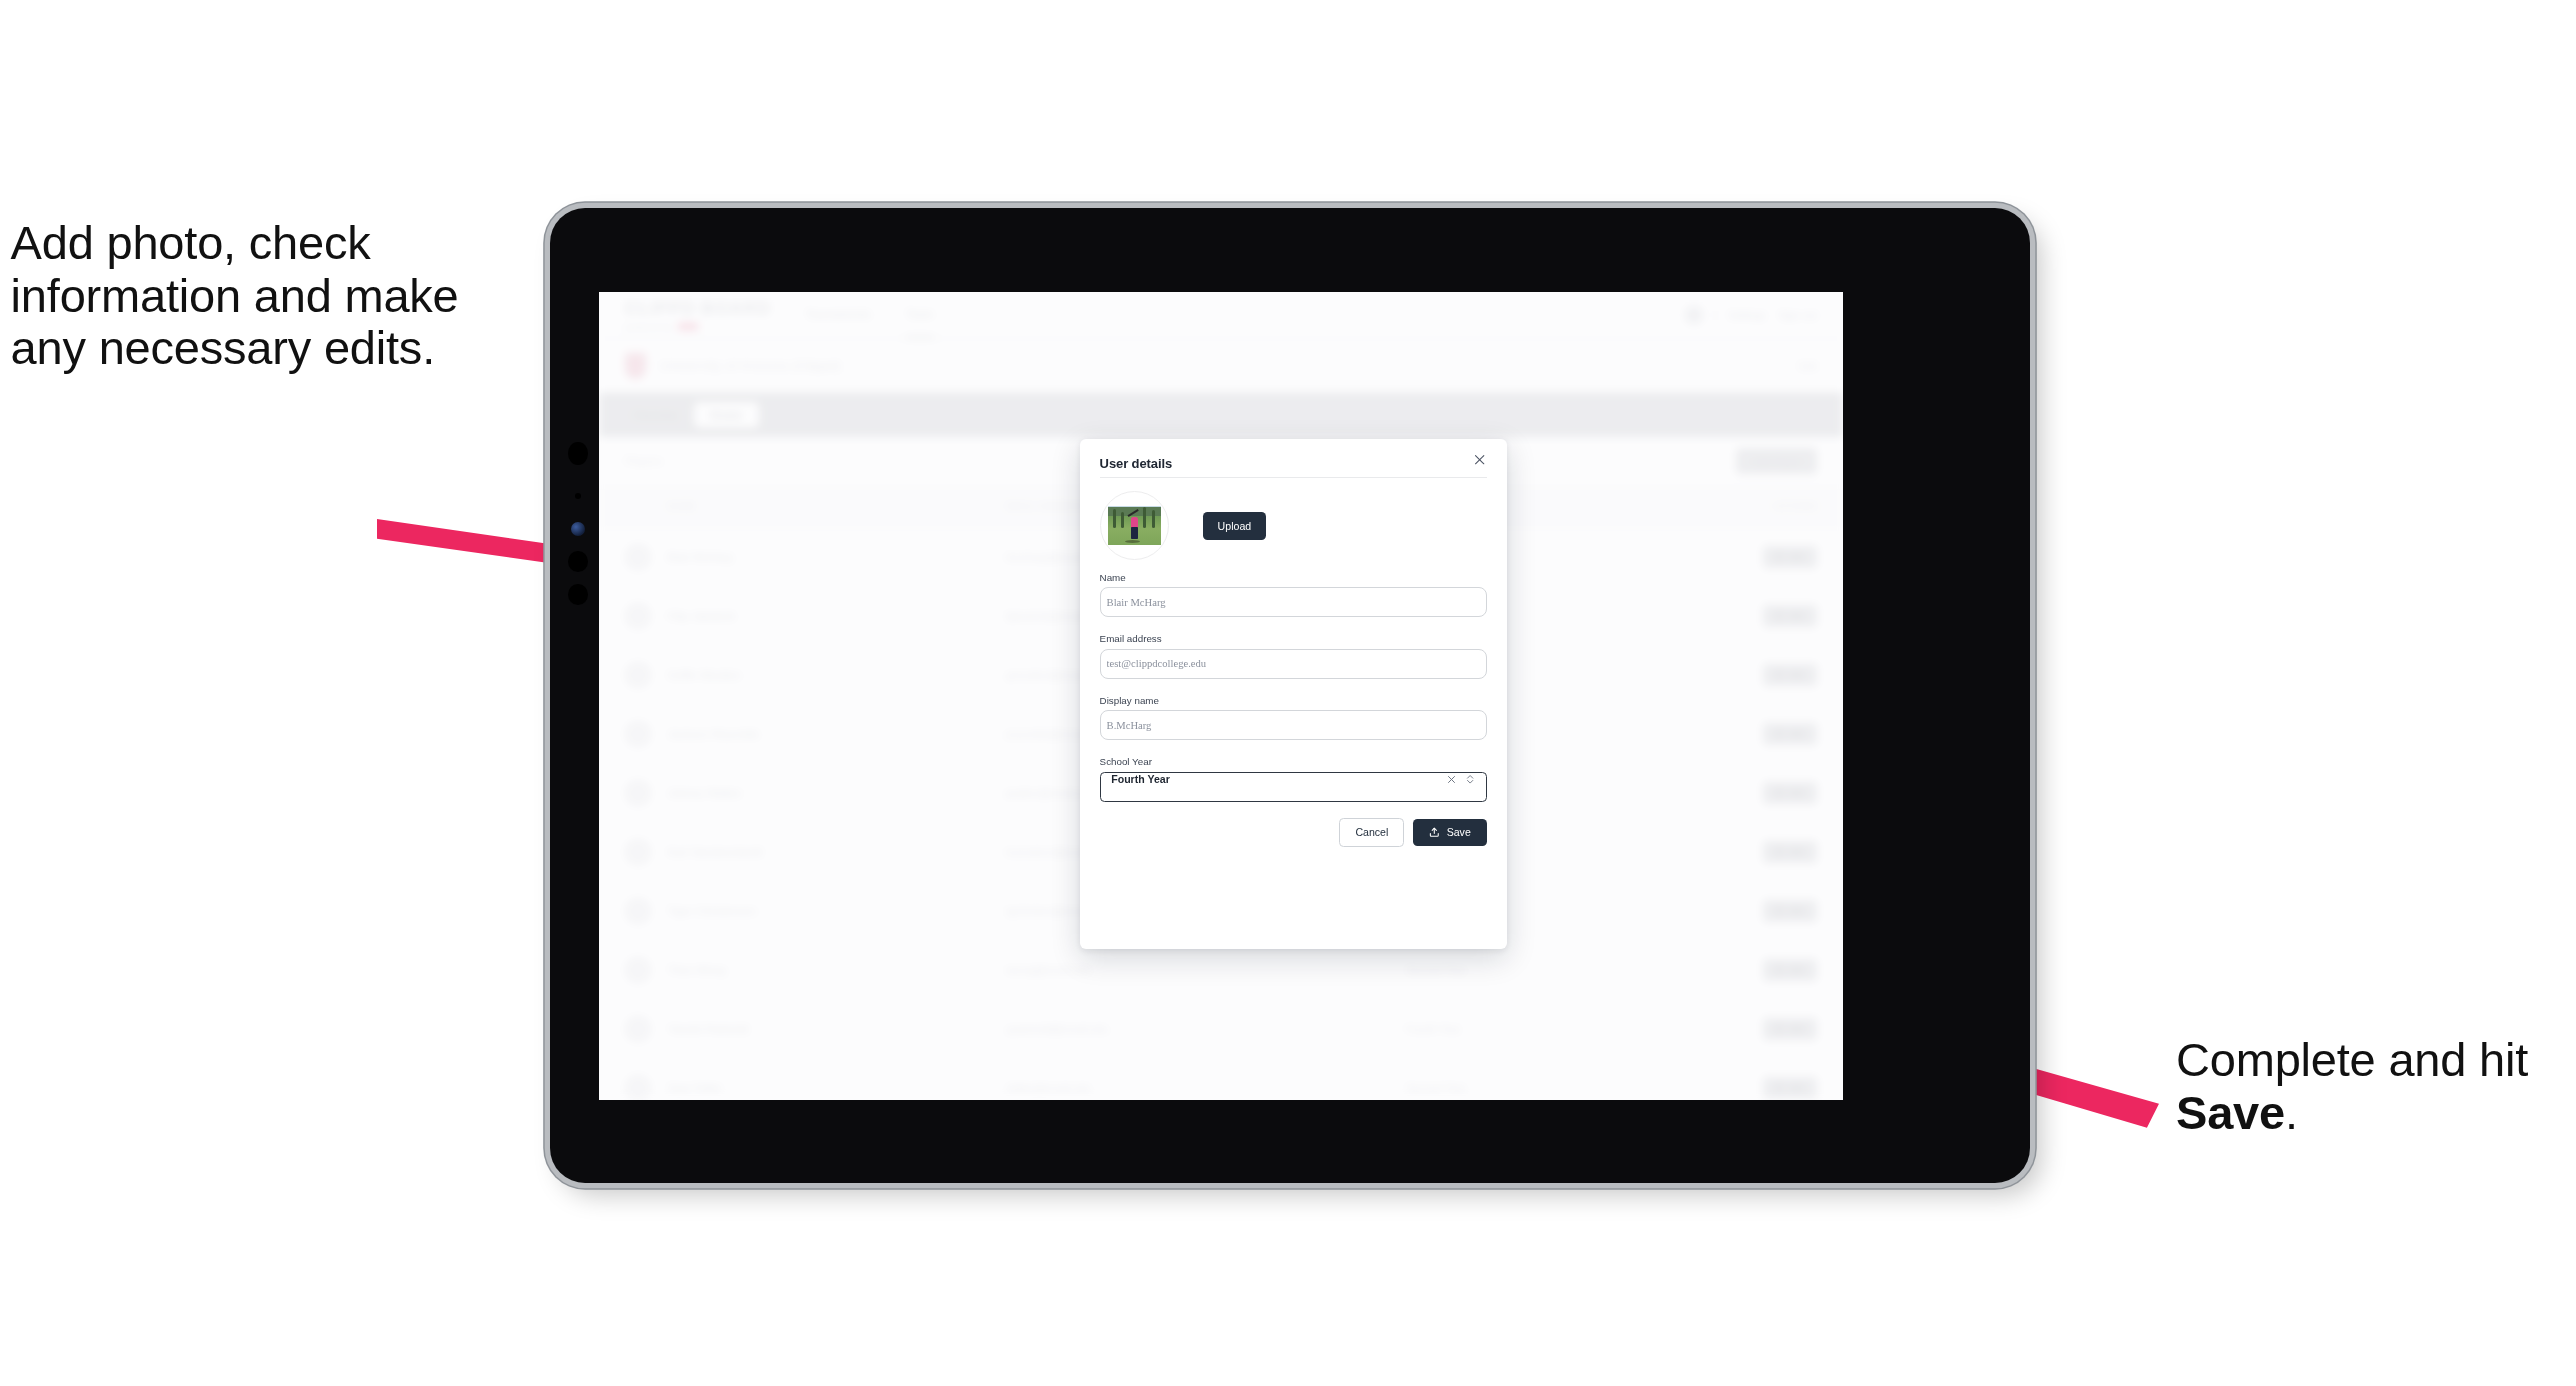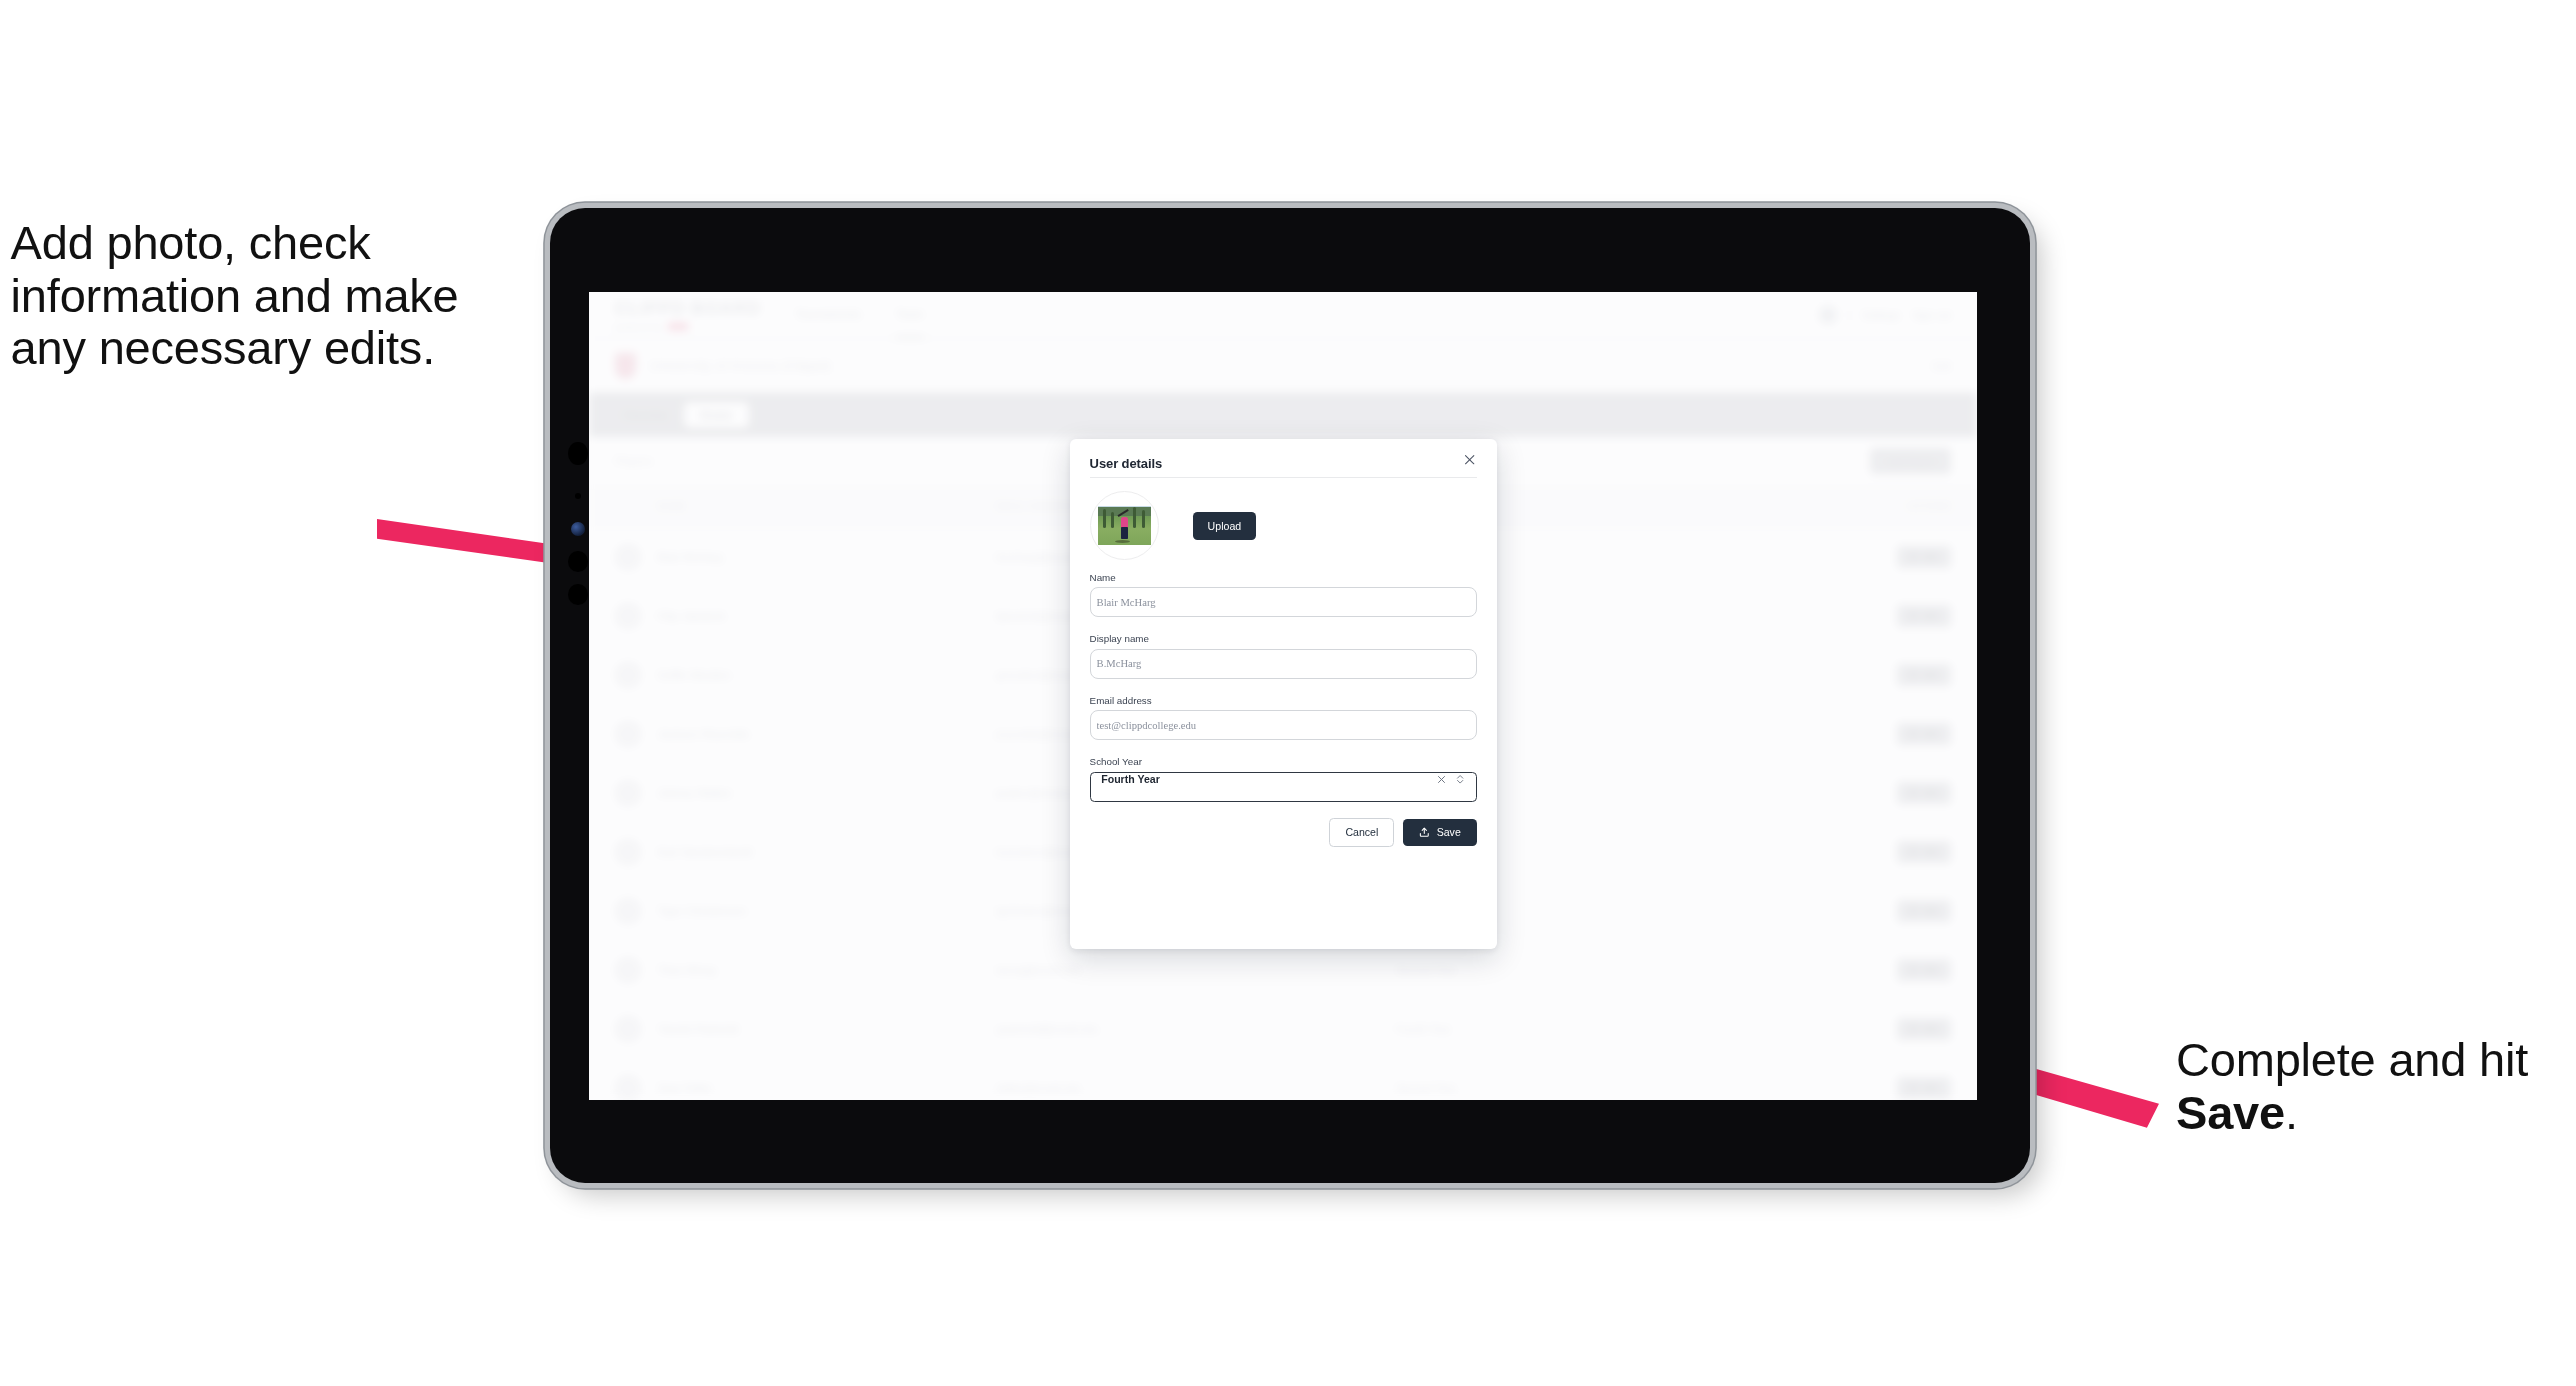--- a/index.html
+++ b/index.html
@@ -77,23 +77,23 @@
   #bezel-dot-1 { top: 234px; width: 19.6px; height: 22.6px; }
   #bezel-dot-2 { top: 285px; width: 6px;  height: 6px;  left: 25px; }
   #bezel-dot-3 { top: 314px; width: 14.3px; height: 14.3px; left: 21px;
                  background: radial-gradient(circle at 35% 35%, #3d5d9e 0%, #13203c 70%); }
   #bezel-dot-4 { top: 343px; width: 19.6px; height: 21px; }
   #bezel-dot-5 { top: 376px; width: 19.6px; height: 21px; }
 
   
   #screen {
     position: absolute;
-    left: 39px;
+    left: 49px;
     top: 84px;
-    width: 1388px;
+    width: 1244px;
     height: 808px;
     background: #ffffff;
     overflow: hidden;
   }
   
   #app-blur-layer {
     position: absolute;
     inset: 0;
     filter: blur(4.2px);
     opacity: 0.92;
@@ -577,27 +577,27 @@
           </div>
           <button id="upload-button">Upload</button>
         </div>
 
         <div class="field-group">
           <label class="field-label">Name</label>
           <input class="field-input" type="text" placeholder="Blair McHarg" style="">
         </div>
 
         <div class="field-group">
+          <label class="field-label">Email address</label>
+          <input class="field-input" type="text" placeholder="test@clippdcollege.edu" style="">
+        </div>
+
+        <div class="field-group">
           <label class="field-label">Display name</label>
           <input class="field-input" type="text" placeholder="B.McHarg" style="">
-        </div>
-
-        <div class="field-group">
-          <label class="field-label">Email address</label>
-          <input class="field-input" type="text" placeholder="test@clippdcollege.edu" style="">
         </div>
 
         <div class="field-group">
           <label class="field-label">School Year</label>
           <div id="school-year-control">
             <span id="school-year-value">Fourth Year</span>
             <span id="school-year-clear-icon">
               <svg width="9" height="9" viewBox="0 0 12 12" fill="none" stroke="currentColor" stroke-width="1.3" stroke-linecap="round">
                 <line x1="2" y1="2" x2="10" y2="10"></line>
                 <line x1="10" y1="2" x2="2" y2="10"></line>

